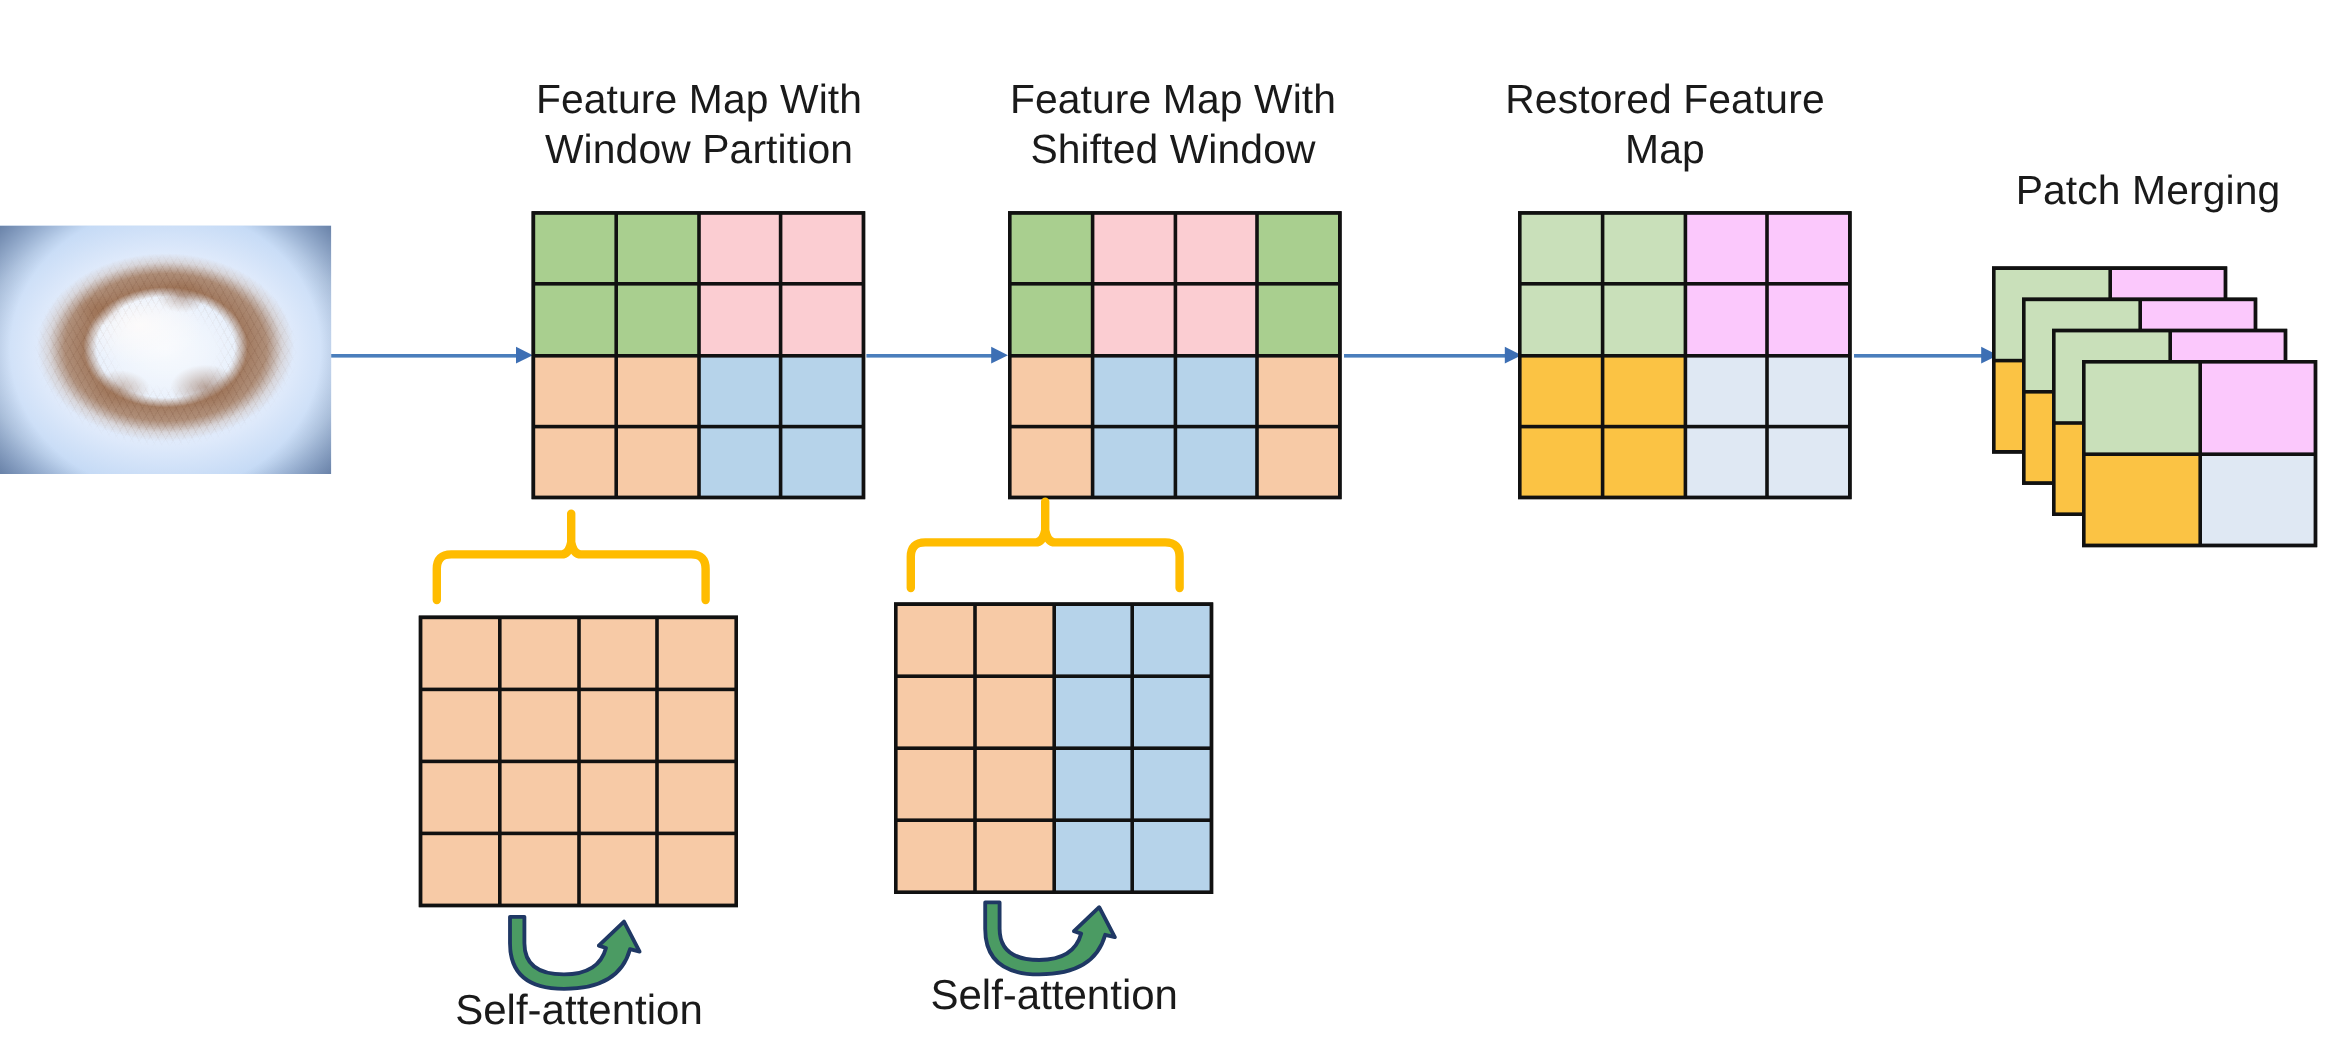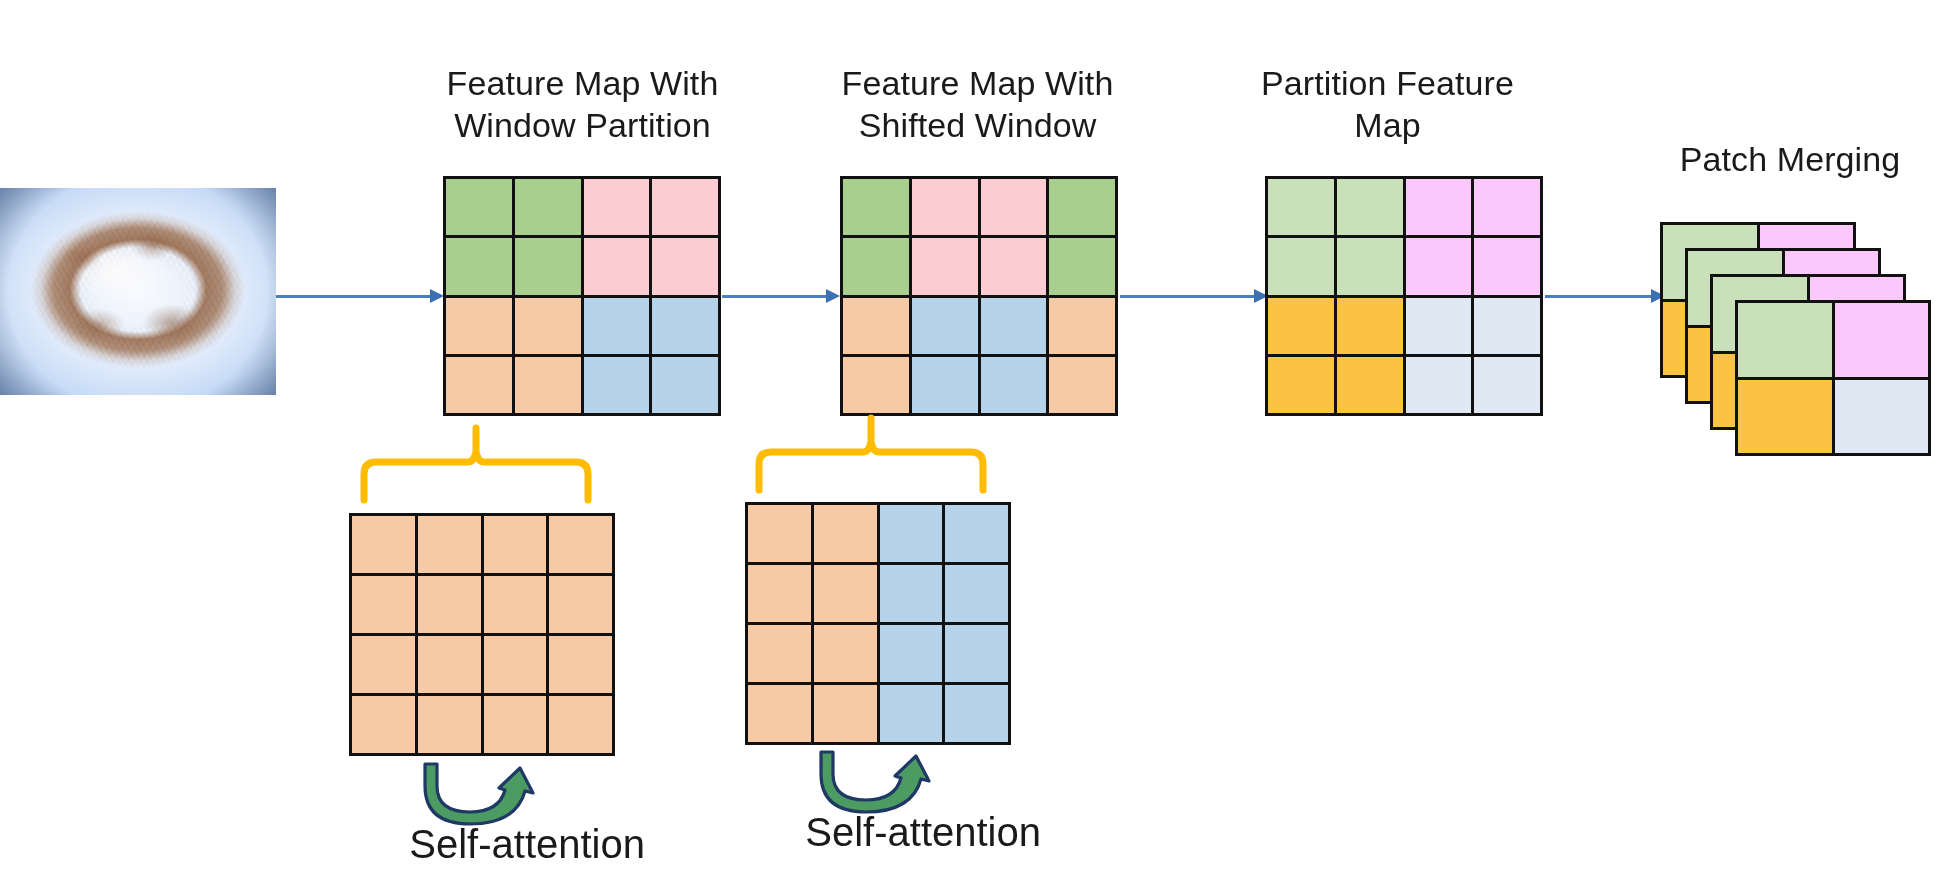--- a/index.html
+++ b/index.html
@@ -84,23 +84,23 @@
   }
 
   
   .brace { position:absolute; }
   .brace svg { display:block; overflow:visible; }
 
   
   .sa-arrow { position:absolute; }
   .sa-label {
     position:absolute;
-    font-size:40px;
+    font-size:35px;
     color:#1a1a1a;
-    text-align:right;
+    text-align:center;
     white-space:nowrap;
   }
 
   
   .pm-card {
     position:absolute;
     display:grid;
     grid-template-columns:repeat(2,1fr);
     grid-template-rows:repeat(2,1fr);
     border:3px solid #111;
@@ -116,21 +116,21 @@
   <div class="photo" style="left:0px; top:188px; width:276px; height:207px;">
     <div class="skin"></div>
     <div class="grain"></div>
     <div class="vign"></div>
   </div>
 
   <div class="title" style="left:405px; top:62px; width:355px;">Feature Map With
 Window Partition</div>
   <div class="title" style="left:800px; top:62px; width:355px;">Feature Map With
 Shifted Window</div>
-  <div class="title" style="left:1210px; top:62px; width:355px;">Partition Feature
+  <div class="title" style="left:1210px; top:62px; width:355px;">Restored Feature
 Map</div>
   <div class="title" style="left:1620px; top:138px; width:340px;">Patch Merging</div>
 
   <div class="arrow" style="left:276px; top:289px; width:168px;">
     <div class="shaft"></div>
     <div class="head"></div>
   </div>
   <div class="arrow" style="left:722px; top:289px; width:118px;">
     <div class="shaft"></div>
     <div class="head"></div>

